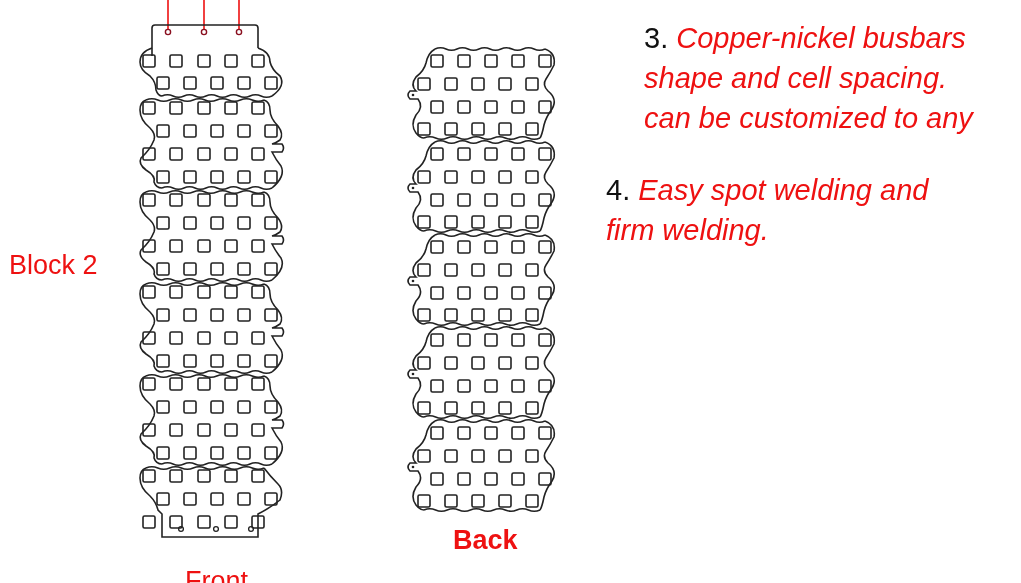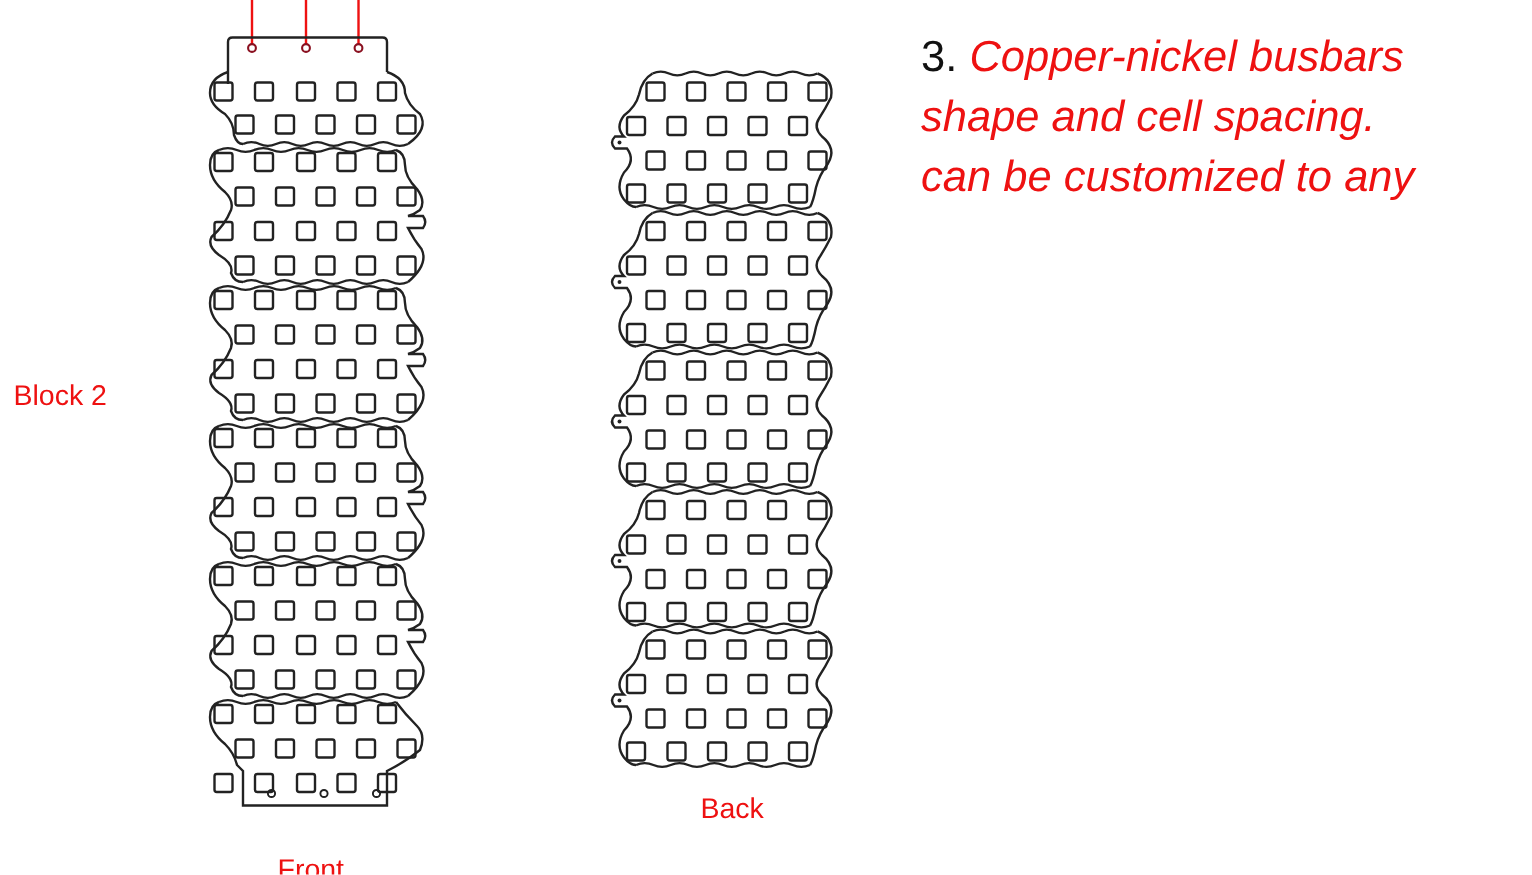--- a/index.html
+++ b/index.html
@@ -1,19 +1,19 @@
 <!DOCTYPE html>
 <html><head>
 <meta charset="utf-8">
 <style>
   html, body { margin:0; padding:0; background:#ffffff; }
   body { width:1021px; height:583px; position:relative; overflow:hidden; font-family:"Liberation Sans", sans-serif; }
   .abs { position:absolute; }
   .red { color:#ee1111; }
-  .label { font-size:19px; line-height:26px; }
+  .label { font-size:27px; line-height:26px; }
   .note { font-size:29px; line-height:40px; font-style:italic; color:#ee1111; }
   .note .num { font-style:normal; color:#111111; }
   svg { position:absolute; left:0; top:0; }
 </style>
 </head>
 <body>
 
 <svg id="diagram" width="1021" height="583" viewBox="0 0 1021 583">
     <line x1="168" y1="0" x2="168" y2="30" stroke="#ee1111" stroke-width="1.6"></line>
     <circle cx="168" cy="32" r="2.6" fill="none" stroke="#8a1020" stroke-width="1.4"></circle>
@@ -276,22 +276,24 @@
     <path d="M435 421 Q428 425 426 435 Q424 443 416 449 Q410 457 416 463 L410 463 Q406 467 410 471 L418 471 Q424 479 416 487 Q410 497 416 505 Q420 510 424 510" fill="none" stroke="#222222" stroke-width="1.6"></path>
     <circle cx="413" cy="467" r="1.3" fill="#222222"></circle>
     <path d="M545 421 Q556 425 554 437 Q550 445 546 451 Q542 457 548 463 Q558 471 552 481 Q546 489 544 497 Q542 507 540 510" fill="none" stroke="#222222" stroke-width="1.6"></path>
   </svg>
 
 <div class="abs label red" style="left:9px; top:252px;">
   <div>Block 2</div>
 </div>
 
 <div class="abs label red" style="left:185px; top:532px;margin-top:36px;">Front</div>
-<div class="abs label red" style="left:467px; top:527px;">Back</div>
-
-<div class="abs note" style="left:614px; top:18px;">
+<div class="abs label red" style="left:453px; top:527px;font-weight:bold;">Back</div>
+
+<div class="abs note" style="left:644px; top:18px;">
   <div><span class="num">3.</span> <span>Copper-nickel busbars</span></div>
   <div>shape and cell spacing.</div>
   <div>can be customized to any</div>
 </div>
 
 <div class="abs note" style="left:606px; top:170px;">
+  <div><span class="num">4.</span> <span>Easy spot welding and</span></div>
+  <div>firm welding.</div>
 </div>
 
 </body></html>

